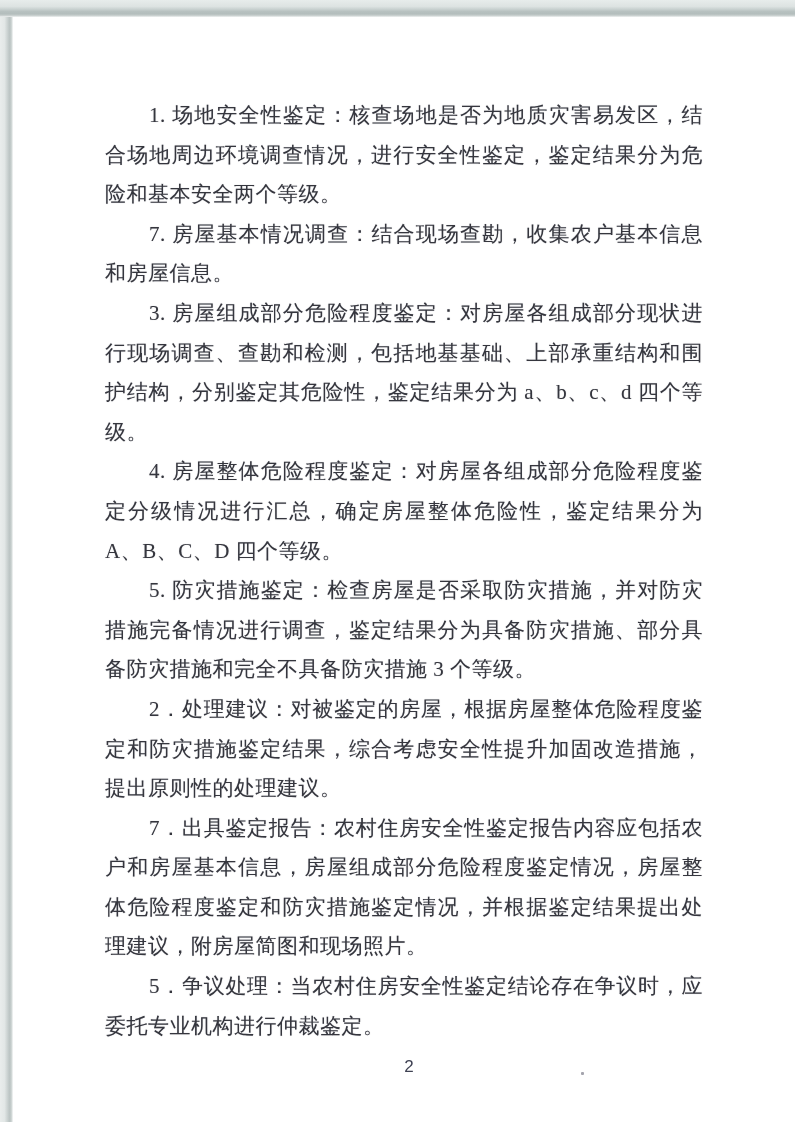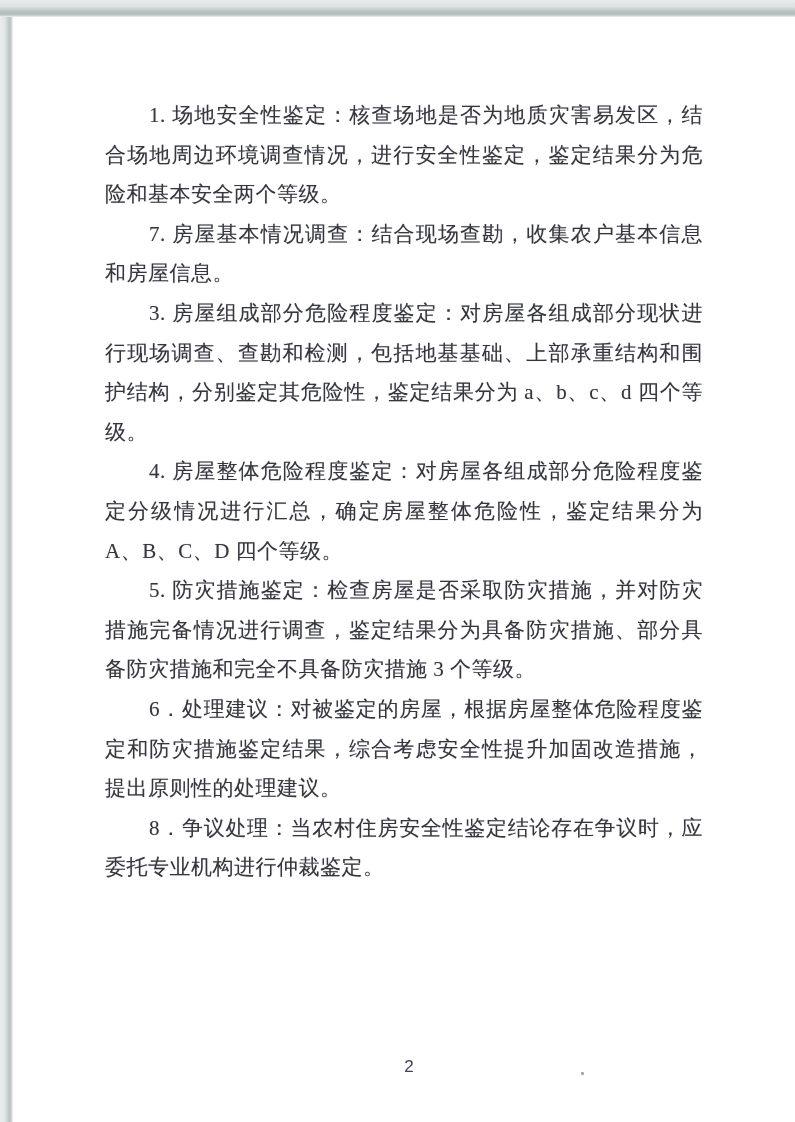--- a/index.html
+++ b/index.html
@@ -79,21 +79,22 @@
 </head>
 <body>
 
 <div class="page">
   <div class="text-block" id="paragraphs">
       <p class="para">1. 场地安全性鉴定：核查场地是否为地质灾害易发区，结合场地周边环境调查情况，进行安全性鉴定，鉴定结果分为危险和基本安全两个等级。</p>
       <p class="para">7. 房屋基本情况调查：结合现场查勘，收集农户基本信息和房屋信息。</p>
       <p class="para">3. 房屋组成部分危险程度鉴定：对房屋各组成部分现状进行现场调查、查勘和检测，包括地基基础、上部承重结构和围护结构，分别鉴定其危险性，鉴定结果分为 a、b、c、d 四个等级。</p>
       <p class="para">4. 房屋整体危险程度鉴定：对房屋各组成部分危险程度鉴定分级情况进行汇总，确定房屋整体危险性，鉴定结果分为 A、B、C、D 四个等级。</p>
       <p class="para">5. 防灾措施鉴定：检查房屋是否采取防灾措施，并对防灾措施完备情况进行调查，鉴定结果分为具备防灾措施、部分具备防灾措施和完全不具备防灾措施 3 个等级。</p>
-      <p class="para">6．处理建议：对被鉴定的房屋，根据房屋整体危险程度鉴定和防灾措施鉴定结果，综合考虑安全性提升加固改造措施，提出原则性的处理建议。</p>
-      <p class="para">8．争议处理：当农村住房安全性鉴定结论存在争议时，应委托专业机构进行仲裁鉴定。</p>
+      <p class="para">2．处理建议：对被鉴定的房屋，根据房屋整体危险程度鉴定和防灾措施鉴定结果，综合考虑安全性提升加固改造措施，提出原则性的处理建议。</p>
+      <p class="para">7．出具鉴定报告：农村住房安全性鉴定报告内容应包括农户和房屋基本信息，房屋组成部分危险程度鉴定情况，房屋整体危险程度鉴定和防灾措施鉴定情况，并根据鉴定结果提出处理建议，附房屋简图和现场照片。</p>
+      <p class="para">5．争议处理：当农村住房安全性鉴定结论存在争议时，应委托专业机构进行仲裁鉴定。</p>
     </div>
   <div class="page-number">2</div>
   <div class="speck"></div>
 </div>
 
 <div class="scan-left"></div>
 <div class="scan-top"></div>
 
 </body></html>

